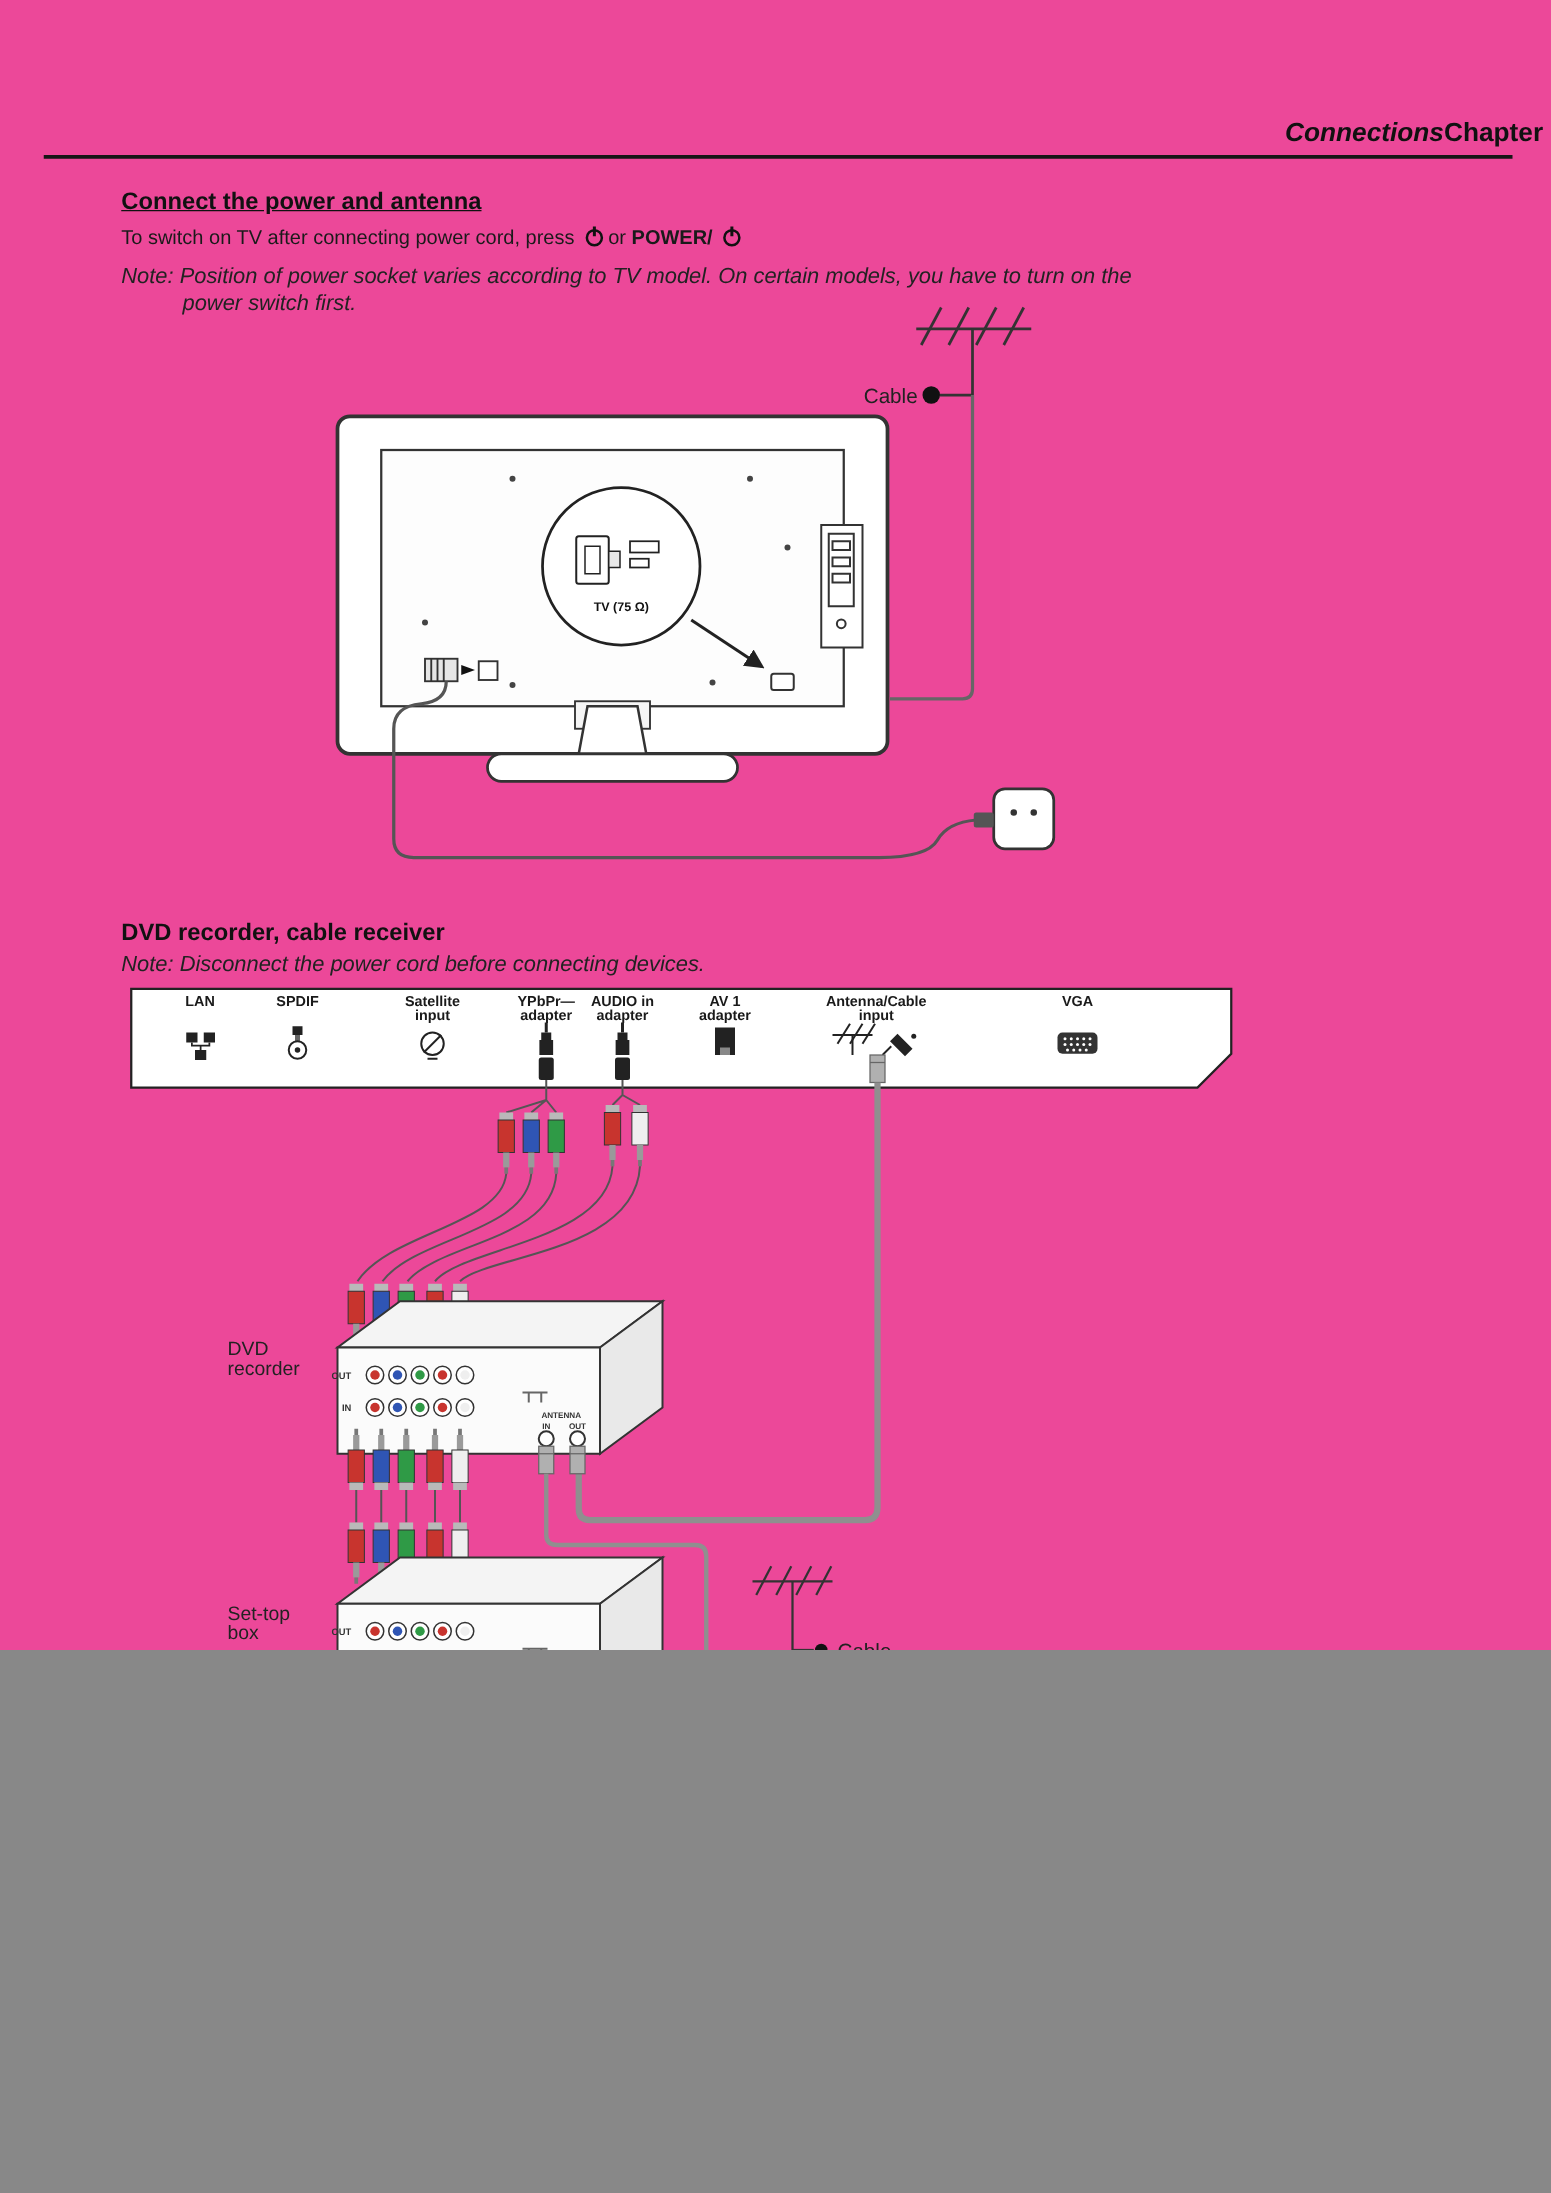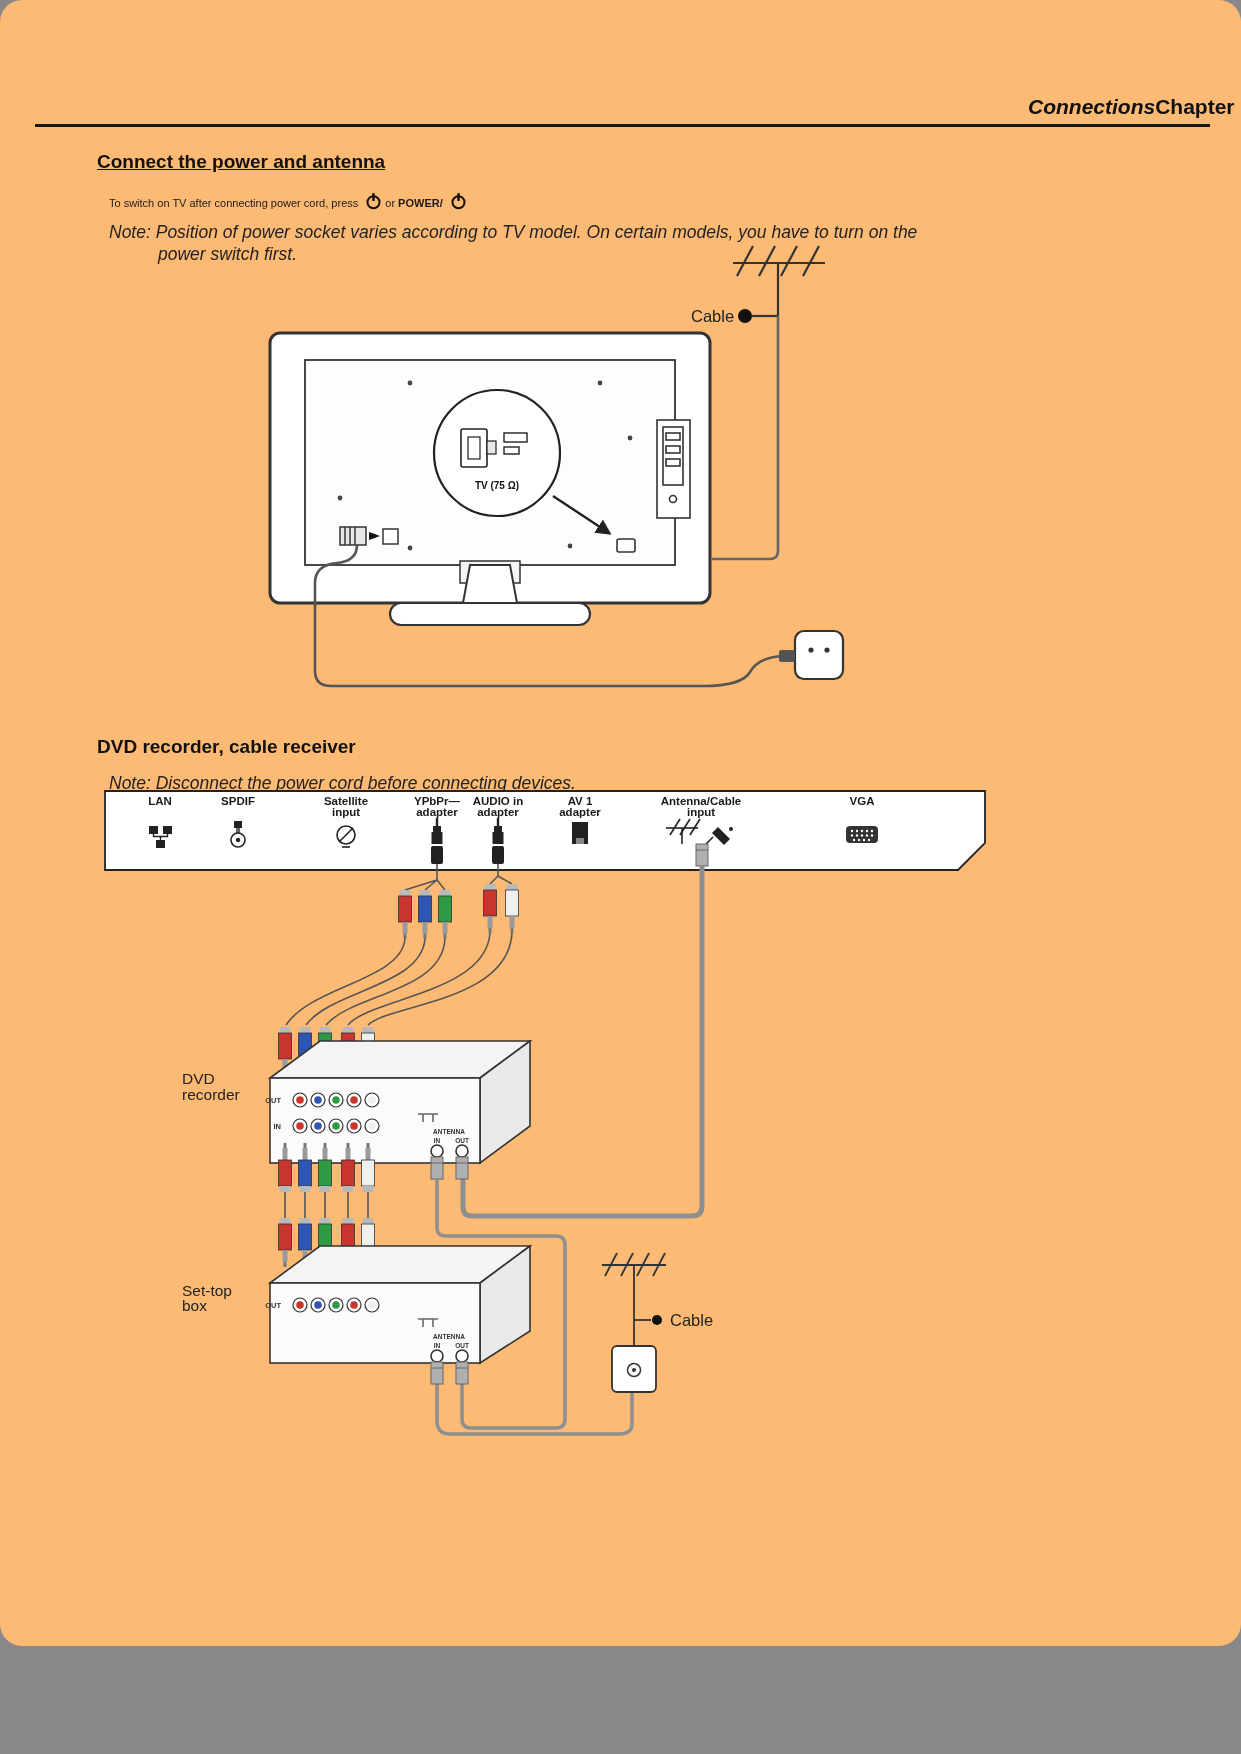--- a/index.html
+++ b/index.html
@@ -1,31 +1,31 @@
 <!DOCTYPE html>
 <html style="--rca-red: #c8342e; --rca-blue: #2f55b4; --rca-green: #2f9a46; --rca-white: #efefef; --line: #555555;"><head>
 <meta charset="utf-8">
 <style>
   html,body { margin:0; padding:0; background:#888; }
   .page {
-    position:relative; width:1241px; height:1646px; margin:0 auto;
-    background:#fdba74; overflow:hidden;
-    font-family:"Liberation Sans", sans-serif; color:#1a1a1a;border-radius:22px;
+    position:relative; width:1241px; height:1320px; margin:0 auto;
+    background:#ec4899; overflow:hidden;
+    font-family:"Liberation Sans", sans-serif; color:#1a1a1a;
   }
   .header { position:absolute; left:1028px; top:95px; font-size:21px; white-space:nowrap; color:#111; }
   .hdr-italic { font-style:italic; font-weight:bold; }
   .hdr-bold { font-weight:bold; }
   .rule { position:absolute; left:35px; width:1175px; background:#161616; }
   .rule-top { top:124px; height:3px; }
   .rule-bottom { top:1686px; height:2.5px; }
   .sec-title { position:absolute; left:97px; margin:0; font-size:19px; font-weight:bold; color:#111; }
   .sec1-title { top:151px;text-decoration:underline; }
   .sec2-title { top:736px; }
-  .body-line { position:absolute; left:97px; top:180px; margin:12px; font-size:11px; }
-  .note { position:absolute; left:97px; margin:12px; font-size:17.5px; font-style:italic; line-height:1.28; color:#222; }
+  .body-line { position:absolute; left:97px; top:180px; margin:0; font-size:16px; }
+  .note { position:absolute; left:97px; margin:0; font-size:17.5px; font-style:italic; line-height:1.28; color:#222; }
   .note1 { top:209px; }
   .note2 { top:760px; }
   .note-indent { display:inline-block; padding-left:49px; }
   .pwr { vertical-align:-3px; margin:0 3px 0 7px; }
   .pwr2 { margin-left:7px; }
   .footer { position:absolute; left:0; top:1692px; width:1241px; text-align:center; font-size:18.5px; color:#111; }
   .f-en { font-weight:bold;text-decoration:underline; }
   svg text { font-family:"Liberation Sans", sans-serif; }
   .portlbl { font-size:11.5px; font-weight:bold; fill:#1a1a1a; text-anchor:middle; }
   .devtxt  { font-size:7.5px; font-weight:bold; fill:#333; }

